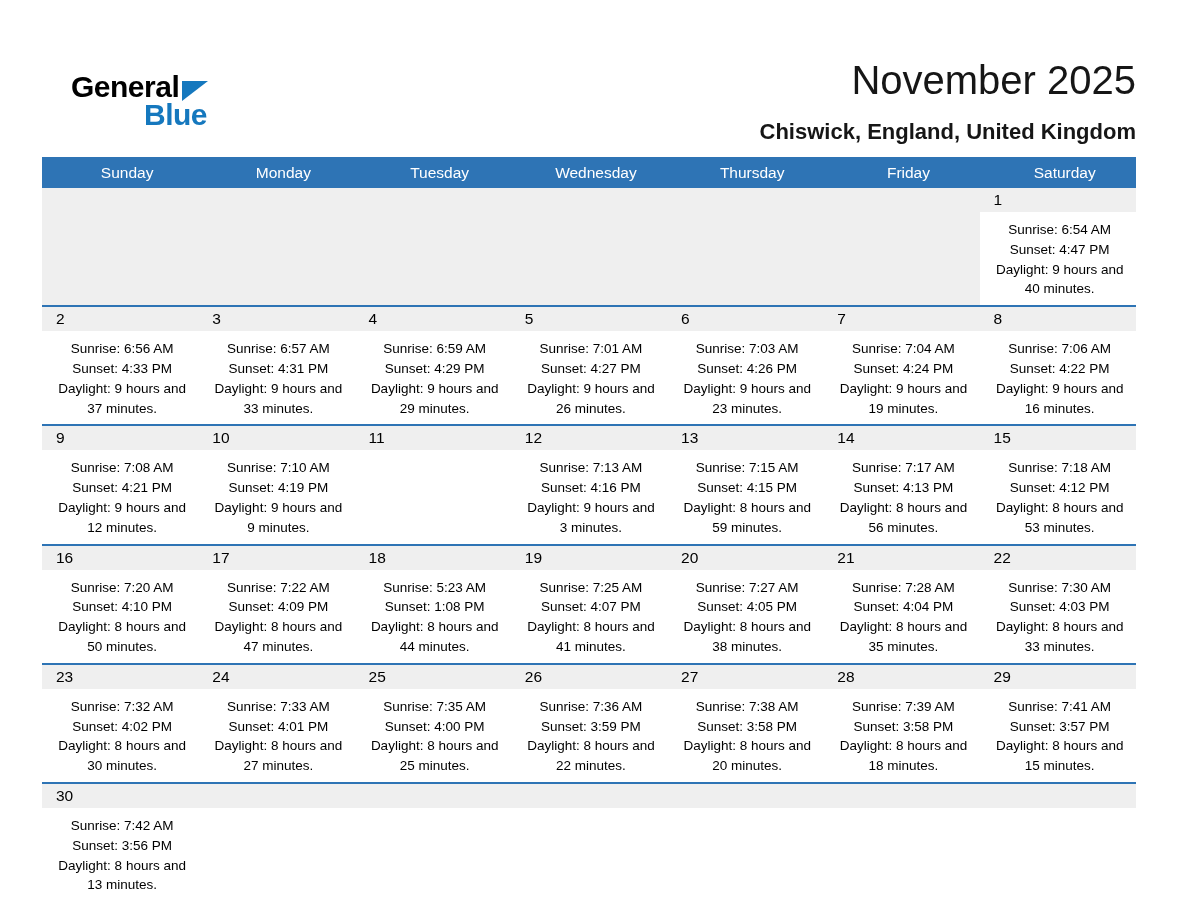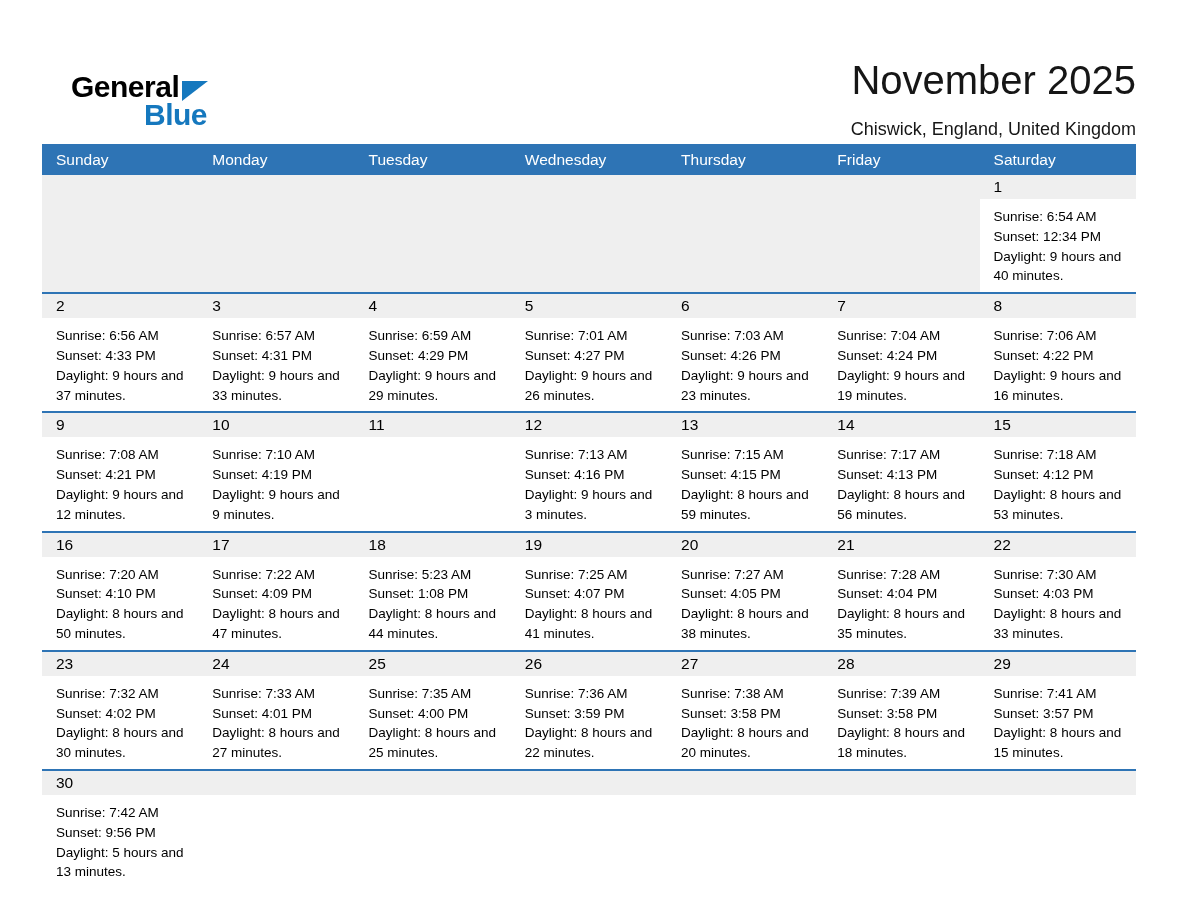--- a/index.html
+++ b/index.html
@@ -35,27 +35,27 @@
   }
 
   .header-right {
     position:absolute; right:52px; top:58px;
     text-align:right;
   }
   .page-title {
     font-size:40px; font-weight:400; color:#161616;
   }
   .page-subtitle {
-    font-size:18px; font-weight:400; color:#161616;
+    font-size:22px; font-weight:700; color:#161616;
     margin-top:16px;
   }
 
   
   .calendar {
-    position:absolute; left:42px; top:144px; width:1094px;
+    position:absolute; left:42px; top:157px; width:1094px;text-align:center;
   }
   .weekday-row {
     display:flex; background:#2E74B5; height:31px;
     align-items:center;
   }
   .weekday {
     width:156.28px; padding-left:14px;
     color:#ffffff; font-size:15.5px; font-weight:400;
   }
   .week {
@@ -118,21 +118,21 @@
         <div class="cell empty">
           <div class="day-strip"></div>
         </div>
         <div class="cell empty">
           <div class="day-strip"></div>
         </div>
         <div class="cell">
           <div class="day-strip">1</div>
           <div class="cell-body">
             <div>Sunrise: 6:54 AM</div>
-            <div>Sunset: 12:34 PM</div>
+            <div>Sunset: 4:47 PM</div>
             <div>Daylight: 9 hours and 40 minutes.</div>
           </div>
         </div>
       </div>
       <div class="week">
         <div class="cell">
           <div class="day-strip">2</div>
           <div class="cell-body">
             <div>Sunrise: 6:56 AM</div>
             <div>Sunset: 4:33 PM</div>
@@ -355,22 +355,22 @@
             <div>Sunset: 3:57 PM</div>
             <div>Daylight: 8 hours and 15 minutes.</div>
           </div>
         </div>
       </div>
       <div class="week">
         <div class="cell">
           <div class="day-strip">30</div>
           <div class="cell-body">
             <div>Sunrise: 7:42 AM</div>
-            <div>Sunset: 9:56 PM</div>
-            <div>Daylight: 5 hours and 13 minutes.</div>
+            <div>Sunset: 3:56 PM</div>
+            <div>Daylight: 8 hours and 13 minutes.</div>
           </div>
         </div>
         <div class="cell empty">
           <div class="day-strip"></div>
         </div>
         <div class="cell empty">
           <div class="day-strip"></div>
         </div>
         <div class="cell empty">
           <div class="day-strip"></div>

